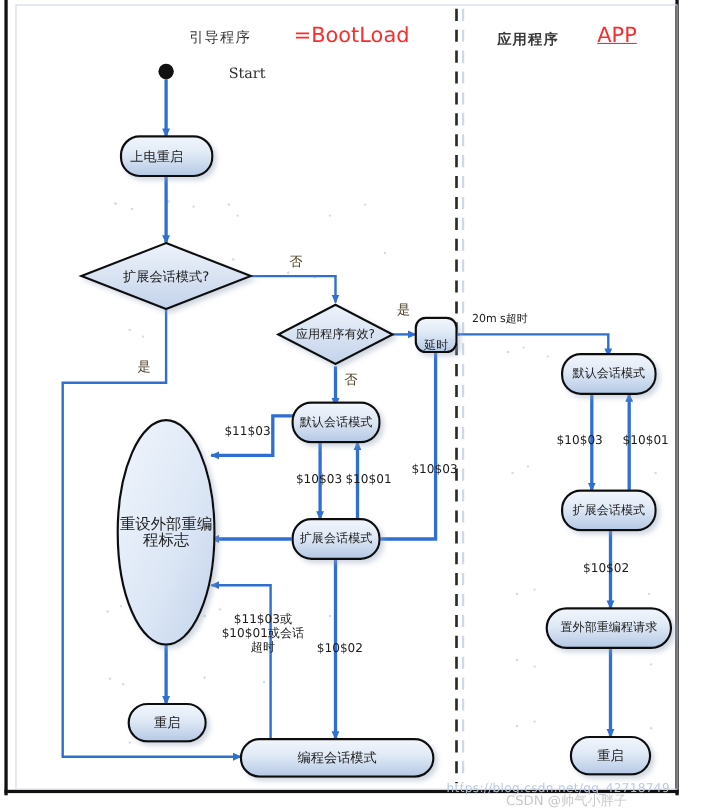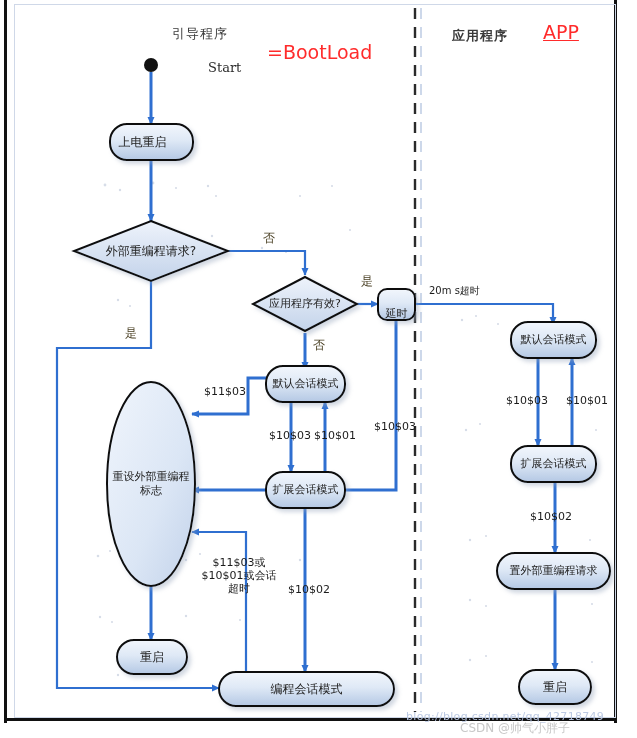--- a/index.html
+++ b/index.html
@@ -32,21 +32,21 @@
 <body>
 
 <div id="root">
 
   <div class="frame-outer"></div>
   <div class="frame-right"></div>
   <div class="frame-bottom"></div>
   <div class="frame-inner"></div>
 
   <div class="hdr hdr-cn" style="left:172px;top:25px;">引导程序</div>
-  <div class="hdr hdr-red" style="left:267px;top:21px;margin-top:20px;">=BootLoad</div>
+  <div class="hdr hdr-red" style="left:267px;top:21px;">=BootLoad</div>
   <div class="hdr hdr-cn" style="left:452px;top:27px;font-weight:bold;">应用程序</div>
   <div class="hdr hdr-red" style="left:543px;top:21px;text-decoration:underline;">APP</div>
 
   <svg class="svg-layer" viewBox="0 0 637 738">
     <defs>
       <linearGradient id="nodeFill" x1="0" y1="0" x2="0" y2="1">
         <stop offset="0%" stop-color="#f2f6fc"></stop>
         <stop offset="45%" stop-color="#dfe9f6"></stop>
         <stop offset="100%" stop-color="#b4c8e4"></stop>
       </linearGradient>
@@ -180,33 +180,33 @@
 
     <rect x="497" y="553" width="113" height="36" rx="18" ry="18" fill="url(#nodeFill)" stroke="#111" stroke-width="2" filter="url(#sh)"></rect>
 
     <rect x="519" y="670" width="72" height="34" rx="17" ry="17" fill="url(#nodeFill)" stroke="#111" stroke-width="2" filter="url(#sh)"></rect>
   </svg>
 
   <div class="start-label" style="left:164px;top:60px;">Start</div>
 
   <div class="node-label" style="left:110px;top:124px;width:65px;height:36px;">上电重启</div>
 
-  <div class="node-label" style="left:86px;top:238px;width:130px;height:26px;">外部重编程请求?</div>
+  <div class="node-label" style="left:86px;top:238px;width:130px;height:26px;">扩展会话模式?</div>
 
   <div class="node-label" style="left:253px;top:292px;width:104px;height:24px;font-size:11px;">应用程序有效?</div>
 
   <div class="node-label" style="left:378px;top:289px;width:37px;height:49px;font-size:11px;">延时</div>
 
   <div class="node-label" style="left:266px;top:366px;width:79px;height:36px;font-size:11px;">默认会话模式</div>
 
   <div class="node-label" style="left:266px;top:472px;width:79px;height:36px;font-size:11px;">扩展会话模式</div>
 
   <div class="node-label" style="left:219px;top:672px;width:175px;height:34px;">编程会话模式</div>
 
-  <div class="node-label" style="left:109px;top:462px;width:84px;height:44px;white-space:normal;font-size:11px;">重设外部重编程标志</div>
+  <div class="node-label" style="left:109px;top:462px;width:84px;height:44px;white-space:normal;font-size:14px;">重设外部重编程标志</div>
 
   <div class="node-label" style="left:117px;top:640px;width:70px;height:34px;">重启</div>
 
   <div class="node-label" style="left:511px;top:322px;width:85px;height:36px;font-size:11px;">默认会话模式</div>
 
   <div class="node-label" style="left:511px;top:446px;width:85px;height:36px;font-size:11px;">扩展会话模式</div>
 
   <div class="node-label" style="left:497px;top:553px;width:113px;height:36px;font-size:11px;">置外部重编程请求</div>
 
   <div class="node-label" style="left:519px;top:670px;width:72px;height:34px;">重启</div>
@@ -233,16 +233,16 @@
 
 
   <div class="edge-label multi" style="left:197px;top:556px;width:84px;">$11$03或<br>$10$01或会话<br>超时</div>
 
   <div class="edge-label" style="left:506px;top:394px;">$10$03</div>
 
   <div class="edge-label" style="left:566px;top:394px;">$10$01</div>
 
   <div class="edge-label" style="left:530px;top:510px;">$10$02</div>
 
-  <div class="watermark-url">blog://blog.csdn.net/qq_42718749</div>
+  <div class="watermark-url">https://blog.csdn.net/qq_42718749</div>
   <div class="watermark-cn">CSDN @帅气小胖子</div>
 
 </div>
 
 </body></html>

